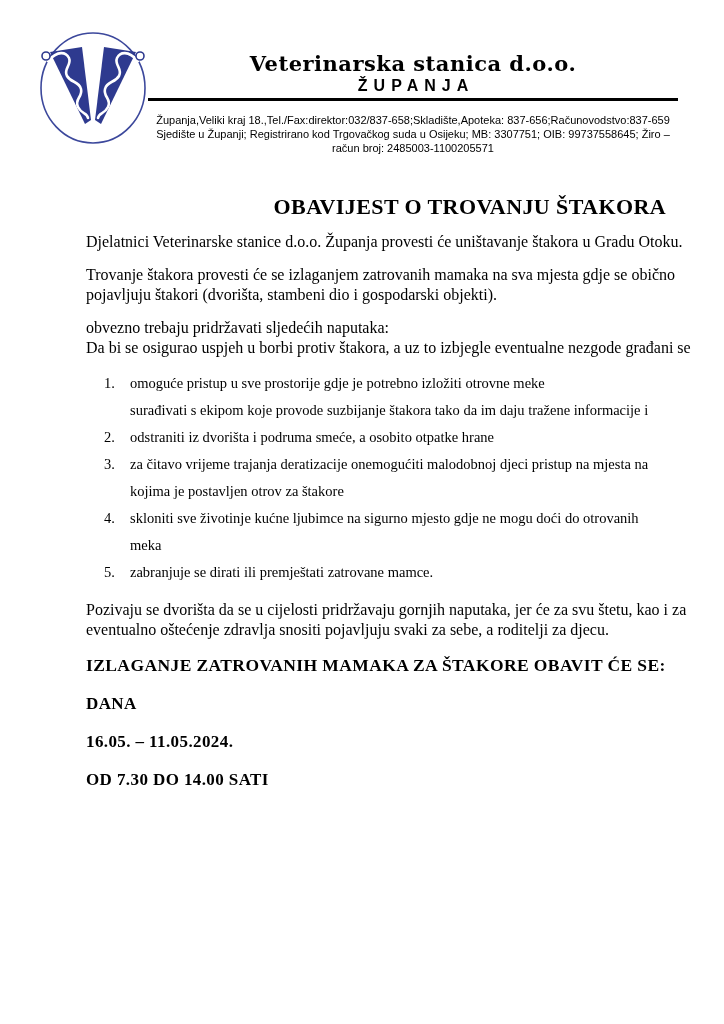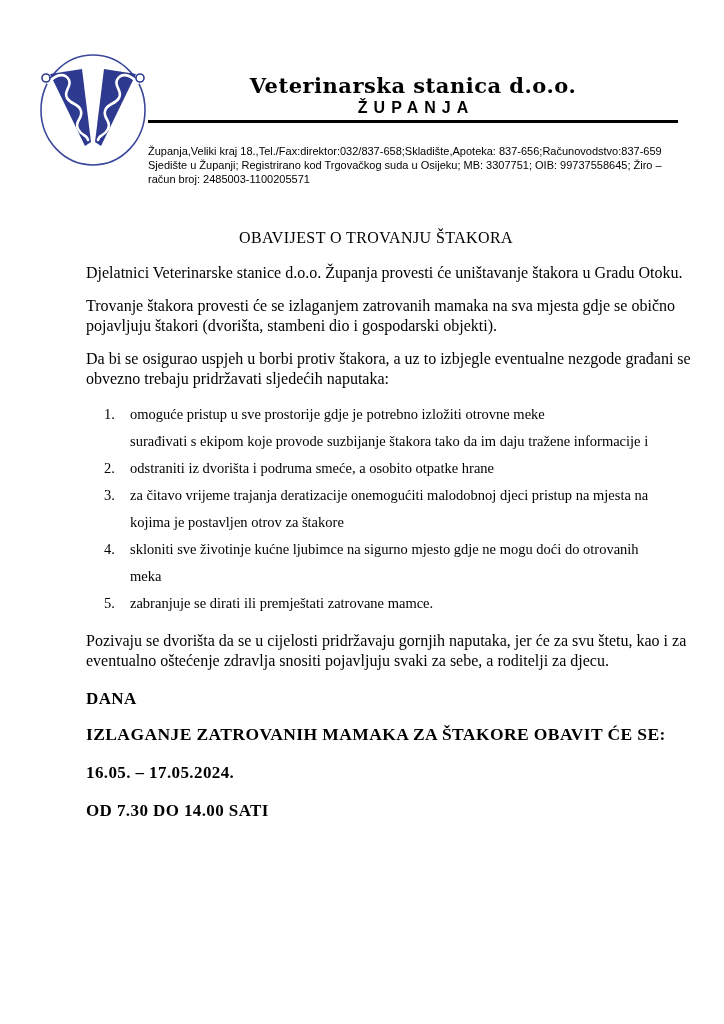--- a/index.html
+++ b/index.html
@@ -2,41 +2,41 @@
 <html><head>
 <meta charset="utf-8">
 <style>
   html,body { margin:0; padding:0; background:#ffffff; }
   .page {
     width:724px; height:1024px; background:#ffffff; overflow:hidden;
     font-family:"Liberation Serif", serif; color:#000;
     position:relative; margin:0 auto;
   }
   
-  .letterhead { display:flex; padding-top:52px; }
+  .letterhead { display:flex; padding-top:30px; }
   .logo-box { width:110px; height:116px; margin-left:38px; flex:none; }
   .head-right { width:530px; padding-top:22px; }
   .company-name {
     font-family:"DejaVu Serif", serif; font-weight:bold;
     font-size:21px; line-height:24px; text-align:center; letter-spacing:0.5px;
   }
   .company-city {
     font-family:"Liberation Sans", sans-serif; font-weight:bold;
     font-size:16px; line-height:20px; text-align:center;
     letter-spacing:6px; text-indent:6px;
   }
   .head-rule { border-top:3px solid #000; margin-top:2px; }
   .addr {
     font-family:"Liberation Sans", sans-serif;
-    font-size:11px; line-height:14px; margin-top:21px;
+    font-size:11px; line-height:14px; margin-top:12px;text-align:center;
   }
   
   .content { margin-left:86px; width:580px; }
   .doc-title {
-    font-size:16px; font-weight:normal; text-align:center;
+    font-size:22px; font-weight:bold; text-align:right;
     margin:40px 0 0 0; line-height:24px; letter-spacing:0.4px;
   }
   .para { margin:13px 0 0 0; font-size:16px; }
   .line { display:block; line-height:20px; white-space:nowrap; }
   .num-list { margin-top:12px; font-size:14.5px; }
   .list-item { display:flex; padding-left:18px; }
   .li-num { width:26px; flex:none; line-height:27px; }
   .li-body { flex:1 1 auto; }
   .lline { display:block; line-height:27px; white-space:nowrap; }
   .closing { margin-top:14px; }
@@ -83,22 +83,22 @@
       <span class="line">Djelatnici Veterinarske stanice d.o.o. Županja provesti će uništavanje štakora u Gradu Otoku.</span>
     </p>
 
     <p class="para">
       <span class="line">Trovanje štakora provesti će se izlaganjem zatrovanih mamaka na sva mjesta gdje se obično</span>
       <span class="line">pojavljuju štakori (dvorišta, stambeni dio i gospodarski objekti).</span>
     </p>
 
 
     <p class="para">
+      <span class="line">obvezno trebaju pridržavati sljedećih naputaka:</span>
       <span class="line">Da bi se osigurao uspjeh u borbi protiv štakora, a uz to izbjegle eventualne nezgode građani se</span>
-      <span class="line">obvezno trebaju pridržavati sljedećih naputaka:</span>
     </p>
 
     <div class="num-list">
       <div class="list-item">
         <span class="li-num">1.</span>
         <span class="li-body">
           <span class="lline">omoguće pristup u sve prostorije gdje je potrebno izložiti otrovne meke</span>
           <span class="lline">surađivati s ekipom koje provode suzbijanje štakora tako da im daju tražene informacije i</span>
         </span>
       </div>
@@ -128,19 +128,19 @@
           <span class="lline">zabranjuje se dirati ili premještati zatrovane mamce.</span>
         </span>
       </div>
     </div>
 
     <p class="para closing">
       <span class="line">Pozivaju se dvorišta da se u cijelosti pridržavaju gornjih naputaka, jer će za svu štetu, kao i za</span>
       <span class="line">eventualno oštećenje zdravlja snositi pojavljuju svaki za sebe, a roditelji za djecu.</span>
     </p>
 
+    <p class="bold-line announce">IZLAGANJE ZATROVANIH MAMAKA ZA ŠTAKORE OBAVIT ĆE SE:</p>
     <p class="bold-line">DANA</p>
-    <p class="bold-line announce">IZLAGANJE ZATROVANIH MAMAKA ZA ŠTAKORE OBAVIT ĆE SE:</p>
-    <p class="bold-line">16.05. – 17.05.2024.</p>
+    <p class="bold-line">16.05. – 11.05.2024.</p>
     <p class="bold-line">OD 7.30 DO 14.00 SATI</p>
 
   </main>
 </div>
 
 </body></html>

